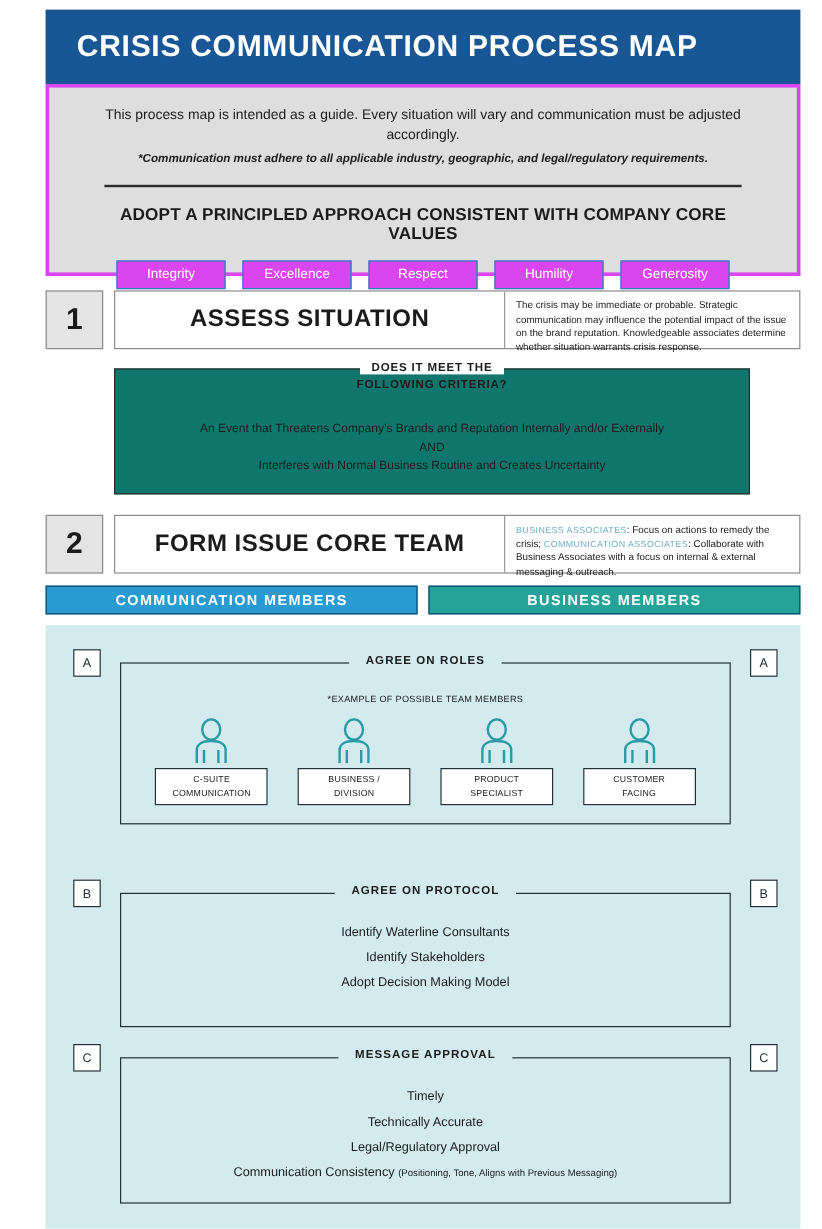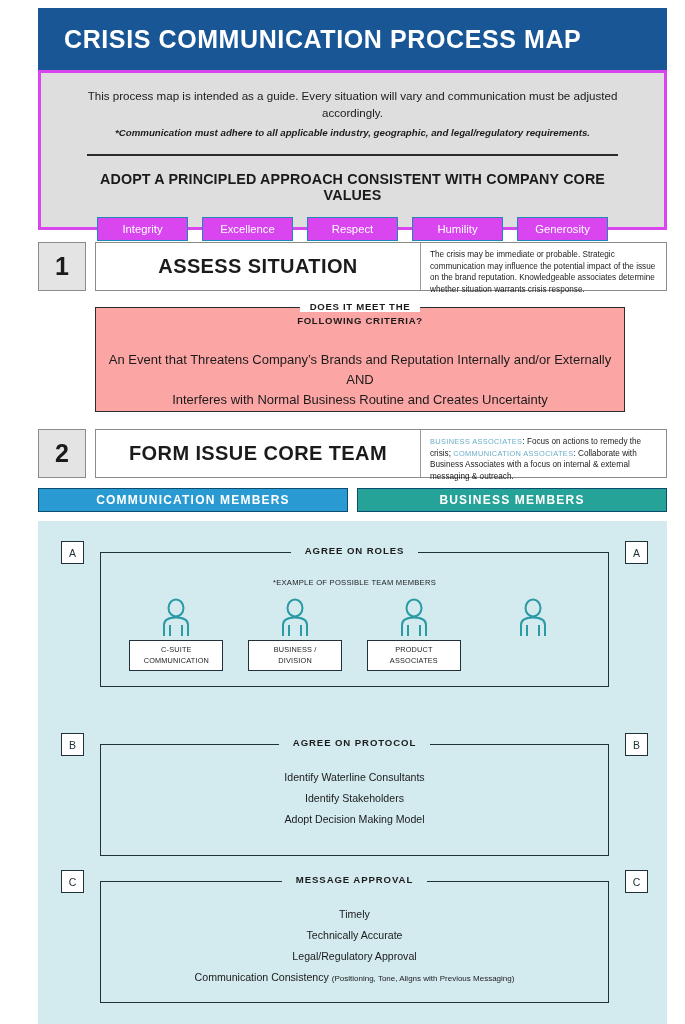--- a/index.html
+++ b/index.html
@@ -111,38 +111,38 @@
     font-weight: normal;
     font-size: 7.4px;
     letter-spacing: 0.35px;
   }
 
   
   .criteria-box {
     position: absolute; left: 85px; top: 307px;
     width: 530px; height: 105px;
     border: 1px solid #2b2b2b;
-    background: #fca5a5;
+    background: #0f766e;
   }
   .criteria-head {
     position: absolute; left: 0; right: 0; top: -7px;
     text-align: center;
     font-size: 9.6px; font-weight: bold; letter-spacing: 0.7px;
     color: #1b1b1b;
   }
   .criteria-head span {
     background: #ffffff;
     padding: 0 10px;
     display: inline-block;
   }
   .criteria-head .line2 { display: block; background: transparent; padding-top: 3px; }
   .criteria-body {
     padding-top: 42px;
     text-align: center;
-    font-size: 13px;
+    font-size: 10px;
     line-height: 1.55;
     color: #1b1b1b;
   }
 
   
   .member-bars {
     position: absolute; left: 28px; top: 488px;
     width: 629px; height: 24px;
     display: flex; justify-content: space-between;
   }
@@ -327,31 +327,35 @@
 
           <div class="role-item">
             <svg class="role-icon" viewBox="0 0 34 38">
               <ellipse cx="17" cy="10" rx="7.5" ry="8.5" fill="none" stroke="#2a9aa5" stroke-width="2"></ellipse>
               <path d="M5 38 L5 27 C5 22 10 19.5 17 19.5 C24 19.5 29 22 29 27 L29 38" fill="none" stroke="#2a9aa5" stroke-width="2"></path>
               <line x1="11" y1="27" x2="11" y2="38" stroke="#2a9aa5" stroke-width="2"></line>
               <line x1="23" y1="27" x2="23" y2="38" stroke="#2a9aa5" stroke-width="2"></line>
             </svg>
             <div class="role-label">
               <span>PRODUCT</span><br>
-              <span>ASSOCIATES</span>
+              <span>SPECIALIST</span>
             </div>
           </div>
 
           <div class="role-item">
             <svg class="role-icon" viewBox="0 0 34 38">
               <ellipse cx="17" cy="10" rx="7.5" ry="8.5" fill="none" stroke="#2a9aa5" stroke-width="2"></ellipse>
               <path d="M5 38 L5 27 C5 22 10 19.5 17 19.5 C24 19.5 29 22 29 27 L29 38" fill="none" stroke="#2a9aa5" stroke-width="2"></path>
               <line x1="11" y1="27" x2="11" y2="38" stroke="#2a9aa5" stroke-width="2"></line>
               <line x1="23" y1="27" x2="23" y2="38" stroke="#2a9aa5" stroke-width="2"></line>
             </svg>
+            <div class="role-label">
+              <span>CUSTOMER</span><br>
+              <span>FACING</span>
+            </div>
           </div>
 
         </div>
       </div>
     </div>
 
     <div class="section" style="top:198px; height:145px;">
       <div class="marker left">B</div>
       <div class="marker right">B</div>
       <div class="sec-box list-box">

